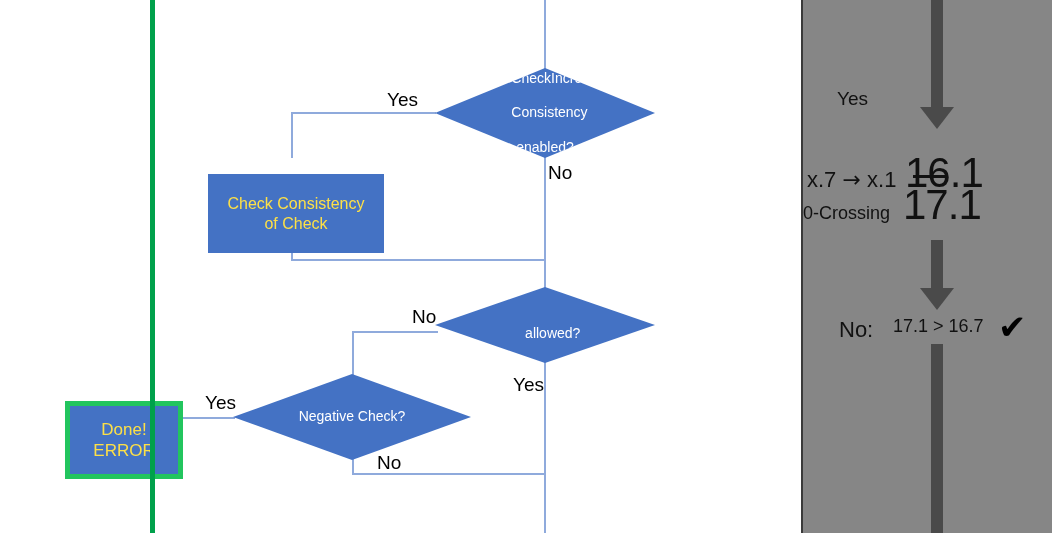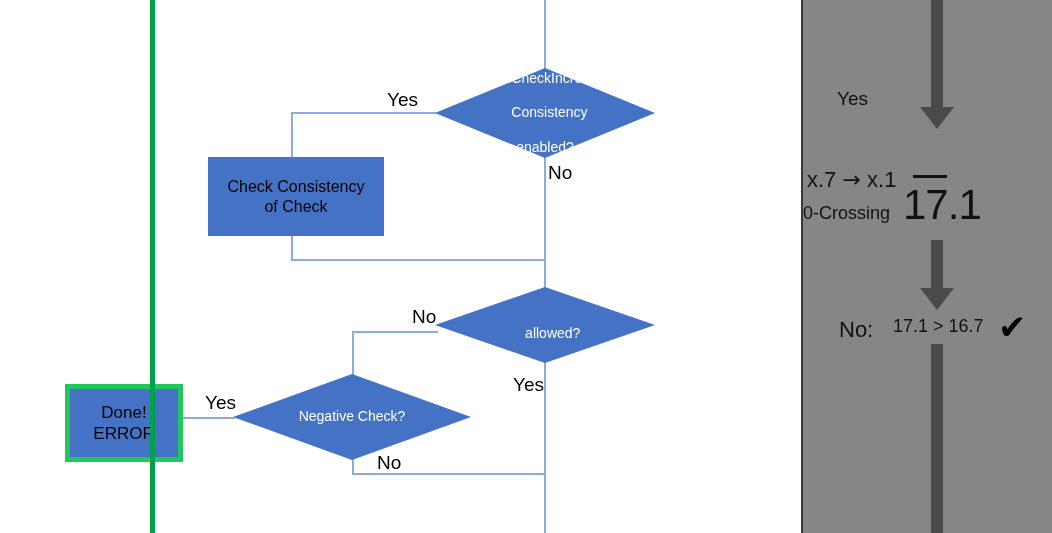--- a/index.html
+++ b/index.html
@@ -55,22 +55,23 @@
   .diamond span { display: block; padding: 0 14%; }
 
   
   .proc-box {
     z-index: 3;
     background: #4472C4;
     display: flex;
     align-items: center;
     justify-content: center;
     text-align: center;
-    color: #000000;
+    color: #fde047;
     line-height: 1.25;
+    margin-top: 17px;
   }
   .proc-box.outlined {
     border: 5px solid #22c55e;
   }
 
   
   .edge-label {
     z-index: 4;
     color: #000000;
     white-space: nowrap;
@@ -205,20 +206,21 @@
 
     <div class="abs panel-text" style="left:34px; top:88px; font-size:19px;">Yes</div>
 
     <div class="abs panel-text" style="left:4px; top:167px; font-size:22px;">
       <span>x.7</span>
       <span class="arrow-glyph">→</span>
       <span>x.1</span>
     </div>
     <div class="abs panel-text" style="left:0px; top:191px; font-size:18px;margin-top:12px;">0-Crossing</div>
 
+    <div class="abs big-num" style="left:102px; top:152px;">16.1</div>
     <div class="strike-6" style="left:110px; top:175px; width:34px;"></div>
     <div class="abs big-num" style="left:100px; top:184px;">17.1</div>
 
     <div class="abs arrow-shaft" style="left:128px; top:240px; width:12px; height:50px;"></div>
     <div class="abs arrow-head" style="left:117px; top:288px;"></div>
 
     <div class="abs panel-text" style="left:36px; top:317px; font-size:22px;">No:</div>
     <div class="abs panel-text" style="left:90px; top:316px; font-size:18px;">17.1 &gt; 16.7</div>
     <div class="abs checkmark" style="left:195px; top:310px;">✔</div>
 

